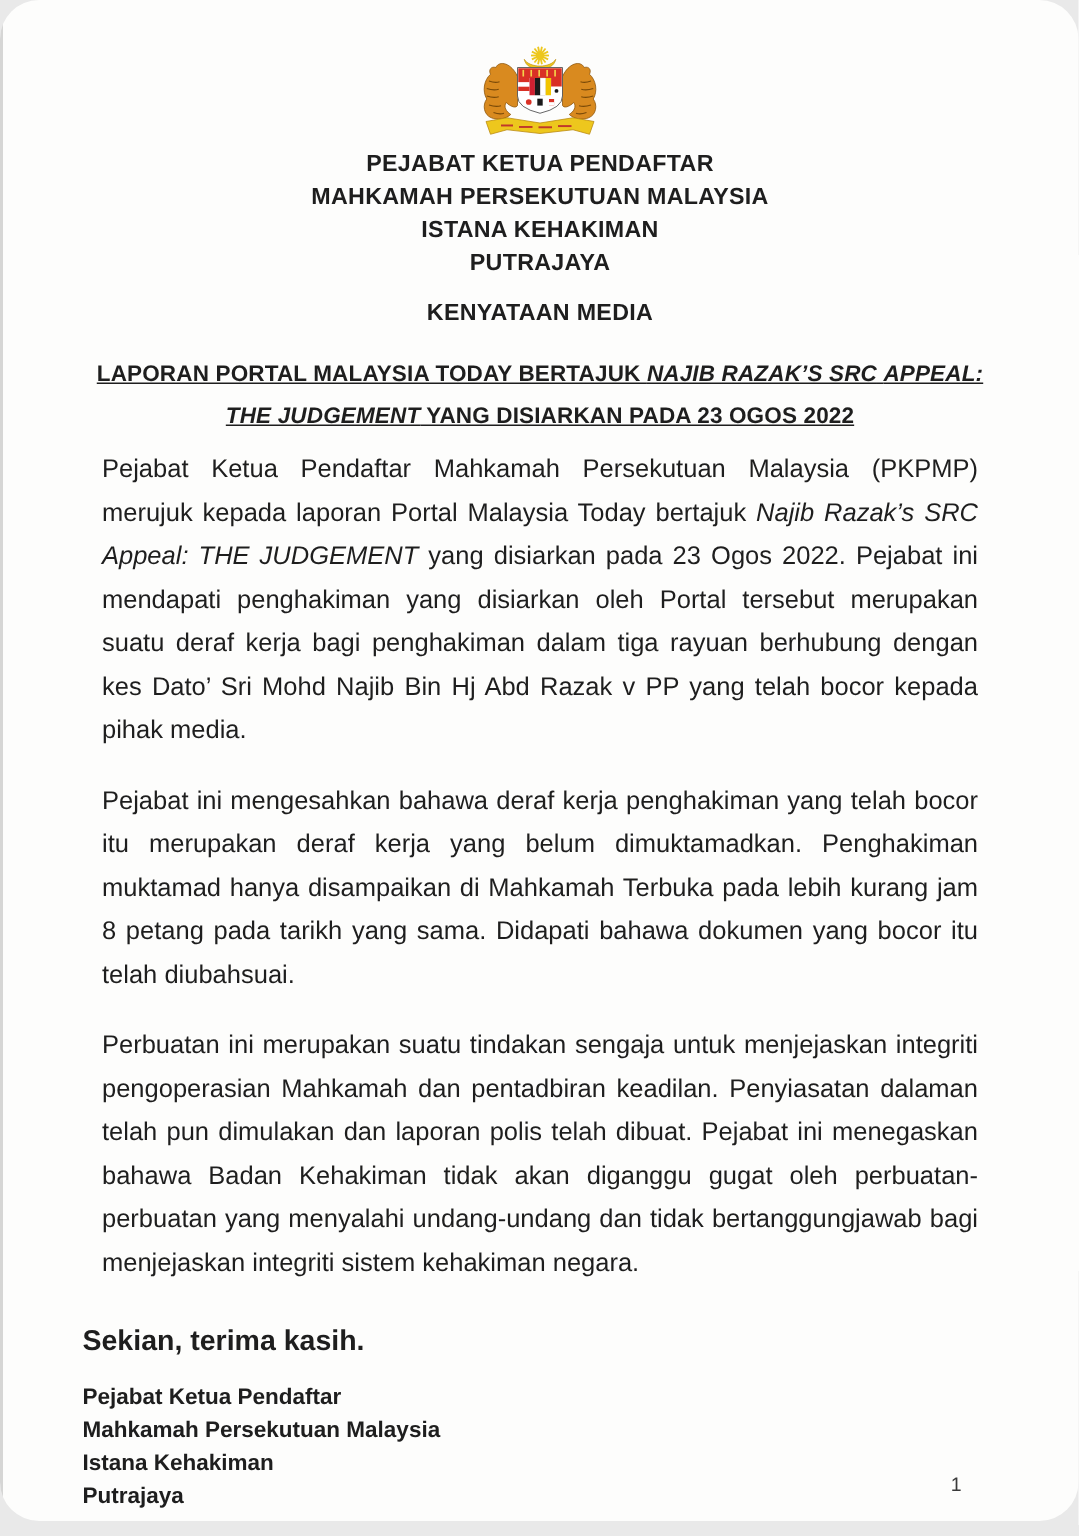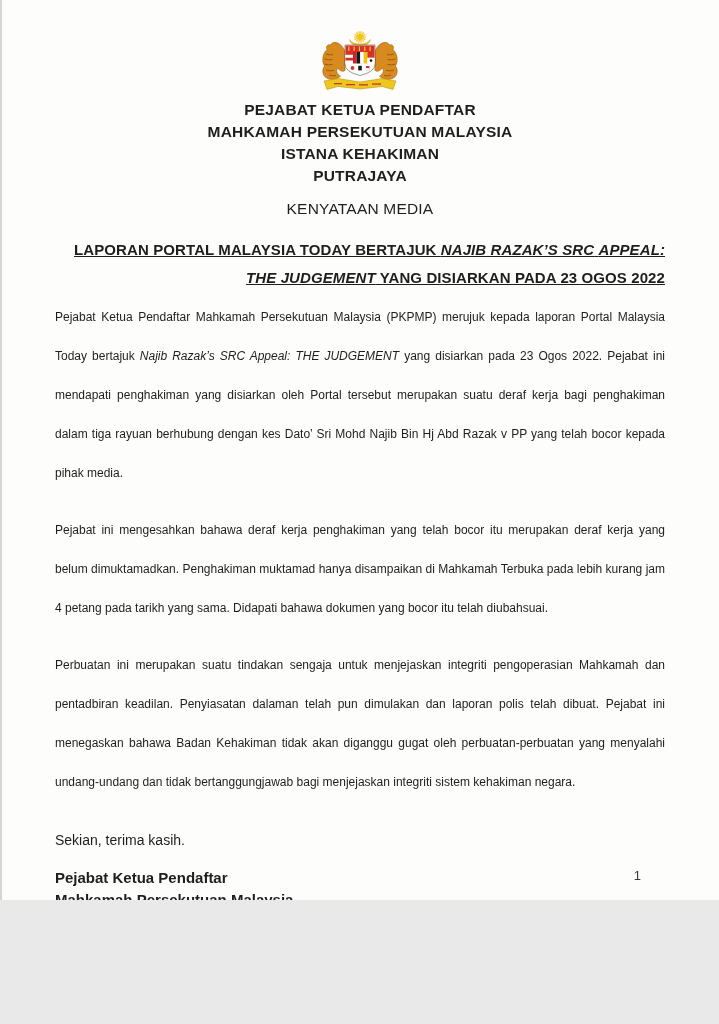--- a/index.html
+++ b/index.html
@@ -2,58 +2,59 @@
 <html><head>
 <meta charset="utf-8">
 <style>
   html,body{margin:0;padding:0;}
   body{
     background:#e9e9e9;
     font-family:"Liberation Sans","DejaVu Sans",sans-serif;
   }
   .page{
     position:relative;
-    width:719px;height:900px;
+    width:719px;height:1014px;
     margin:0 auto;
     background:#fdfdfc;
     color:#1e1e1e;
     overflow:hidden;
+    border-radius:26px;
   }
   .scan-edge{
     position:absolute;left:0;top:0;bottom:0;width:2px;
     background:#c4c4c4;opacity:.7;
   }
   .content{
     position:absolute;left:55px;right:54px;top:0;
   }
   .crest{
     display:block;margin:28px auto 0 auto;
   }
   .org-block{margin-top:5px;}
   .org-line{
     text-align:center;font-weight:bold;
     font-size:15.5px;line-height:22px;letter-spacing:.2px;
   }
   .statement-type{
-    margin-top:11px;text-align:center;font-weight:normal;
+    margin-top:11px;text-align:center;font-weight:bold;
     font-size:15.5px;line-height:22px;letter-spacing:.2px;
   }
   .doc-title{
-    margin-top:16px;text-align:right;font-weight:bold;
+    margin-top:16px;text-align:center;font-weight:bold;
     font-size:15px;line-height:28px;letter-spacing:.1px;
     text-decoration:underline;
   }
   .para{
-    margin:0;text-align:justify;
-    font-size:12px;line-height:39px;
+    margin:13px;text-align:justify;
+    font-size:17px;line-height:29px;
   }
   .para.first{margin-top:6px;}
   .para + .para{margin-top:18px;}
   .closing{
-    margin-top:24px;font-size:14px;line-height:29px;
+    margin-top:24px;font-size:19px;line-height:29px;font-weight:bold;
   }
   .signature{margin-top:12px;}
   .sig-line{
     font-weight:bold;font-size:15px;line-height:22px;
   }
   .date-row{
     margin-top:11px;font-weight:bold;font-size:15px;line-height:22px;
   }
   .date-label{display:inline-block;width:93px;}
   .page-number{
@@ -174,21 +175,21 @@
     <div class="statement-type">KENYATAAN MEDIA</div>
 
     <div class="doc-title">
       <span>LAPORAN PORTAL MALAYSIA TODAY BERTAJUK </span><i>NAJIB RAZAK’S SRC</i><span> </span><i>APPEAL: THE JUDGEMENT</i><span> YANG DISIARKAN PADA 23 OGOS 2022</span>
     </div>
 
     <p class="para first">
       <span>Pejabat Ketua Pendaftar Mahkamah Persekutuan Malaysia (PKPMP) merujuk kepada laporan Portal Malaysia Today bertajuk </span><i>Najib Razak’s SRC Appeal: THE JUDGEMENT</i><span> yang disiarkan pada 23 Ogos 2022. Pejabat ini mendapati penghakiman yang disiarkan oleh Portal tersebut merupakan suatu deraf kerja bagi penghakiman dalam tiga rayuan berhubung dengan kes Dato’ Sri Mohd Najib Bin Hj Abd Razak v PP yang telah bocor kepada pihak media.</span>
     </p>
 
-    <p class="para">Pejabat ini mengesahkan bahawa deraf kerja penghakiman yang telah bocor itu merupakan deraf kerja yang belum dimuktamadkan. Penghakiman muktamad hanya disampaikan di Mahkamah Terbuka pada lebih kurang jam 4 petang pada tarikh yang sama. Didapati bahawa dokumen yang bocor itu telah diubahsuai.</p>
+    <p class="para">Pejabat ini mengesahkan bahawa deraf kerja penghakiman yang telah bocor itu merupakan deraf kerja yang belum dimuktamadkan. Penghakiman muktamad hanya disampaikan di Mahkamah Terbuka pada lebih kurang jam 8 petang pada tarikh yang sama. Didapati bahawa dokumen yang bocor itu telah diubahsuai.</p>
 
     <p class="para">Perbuatan ini merupakan suatu tindakan sengaja untuk menjejaskan integriti pengoperasian Mahkamah dan pentadbiran keadilan. Penyiasatan dalaman telah pun dimulakan dan laporan polis telah dibuat. Pejabat ini menegaskan bahawa Badan Kehakiman tidak akan diganggu gugat oleh perbuatan-perbuatan yang menyalahi undang-undang dan tidak bertanggungjawab bagi menjejaskan integriti sistem kehakiman negara.</p>
 
     <div class="closing">Sekian, terima kasih.</div>
 
     <div class="signature">
       <div class="sig-line">Pejabat Ketua Pendaftar</div>
       <div class="sig-line">Mahkamah Persekutuan Malaysia</div>
       <div class="sig-line">Istana Kehakiman</div>
       <div class="sig-line">Putrajaya</div>

